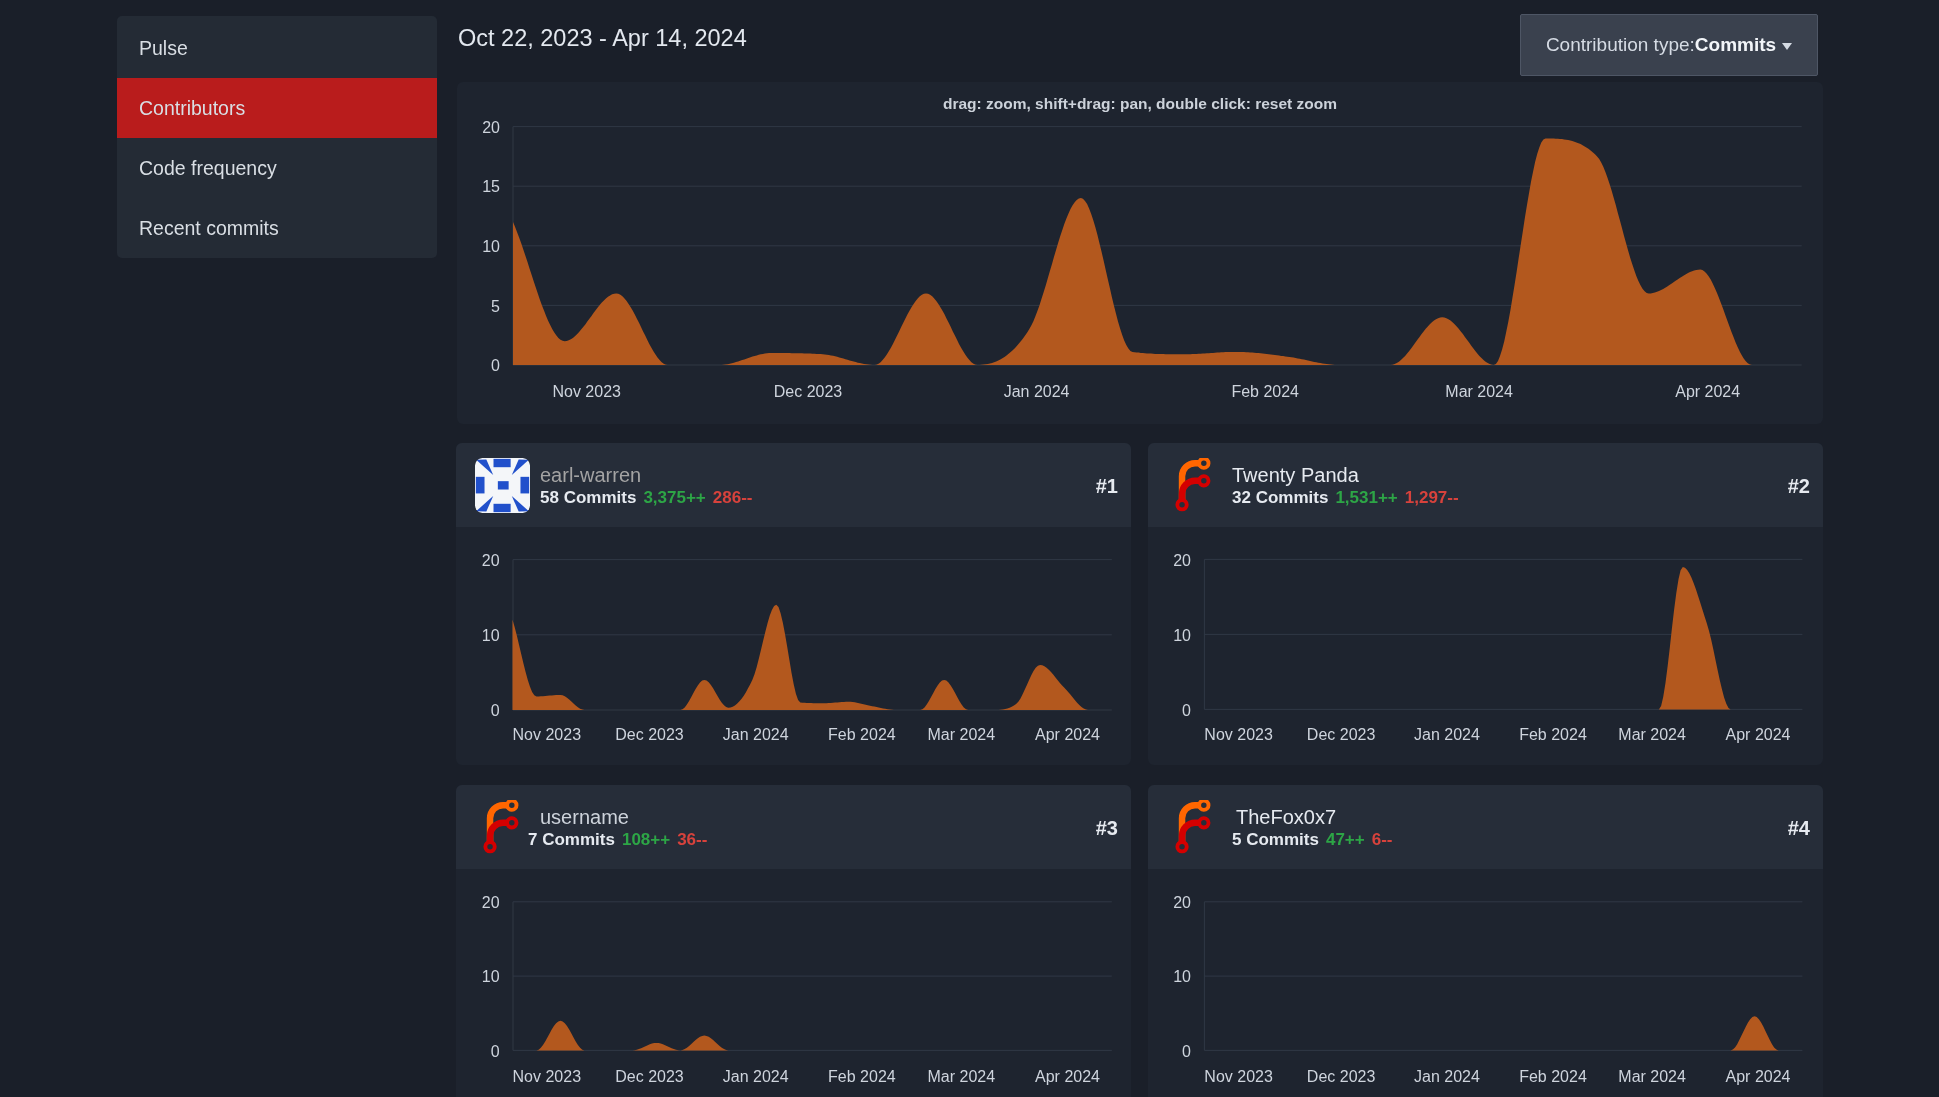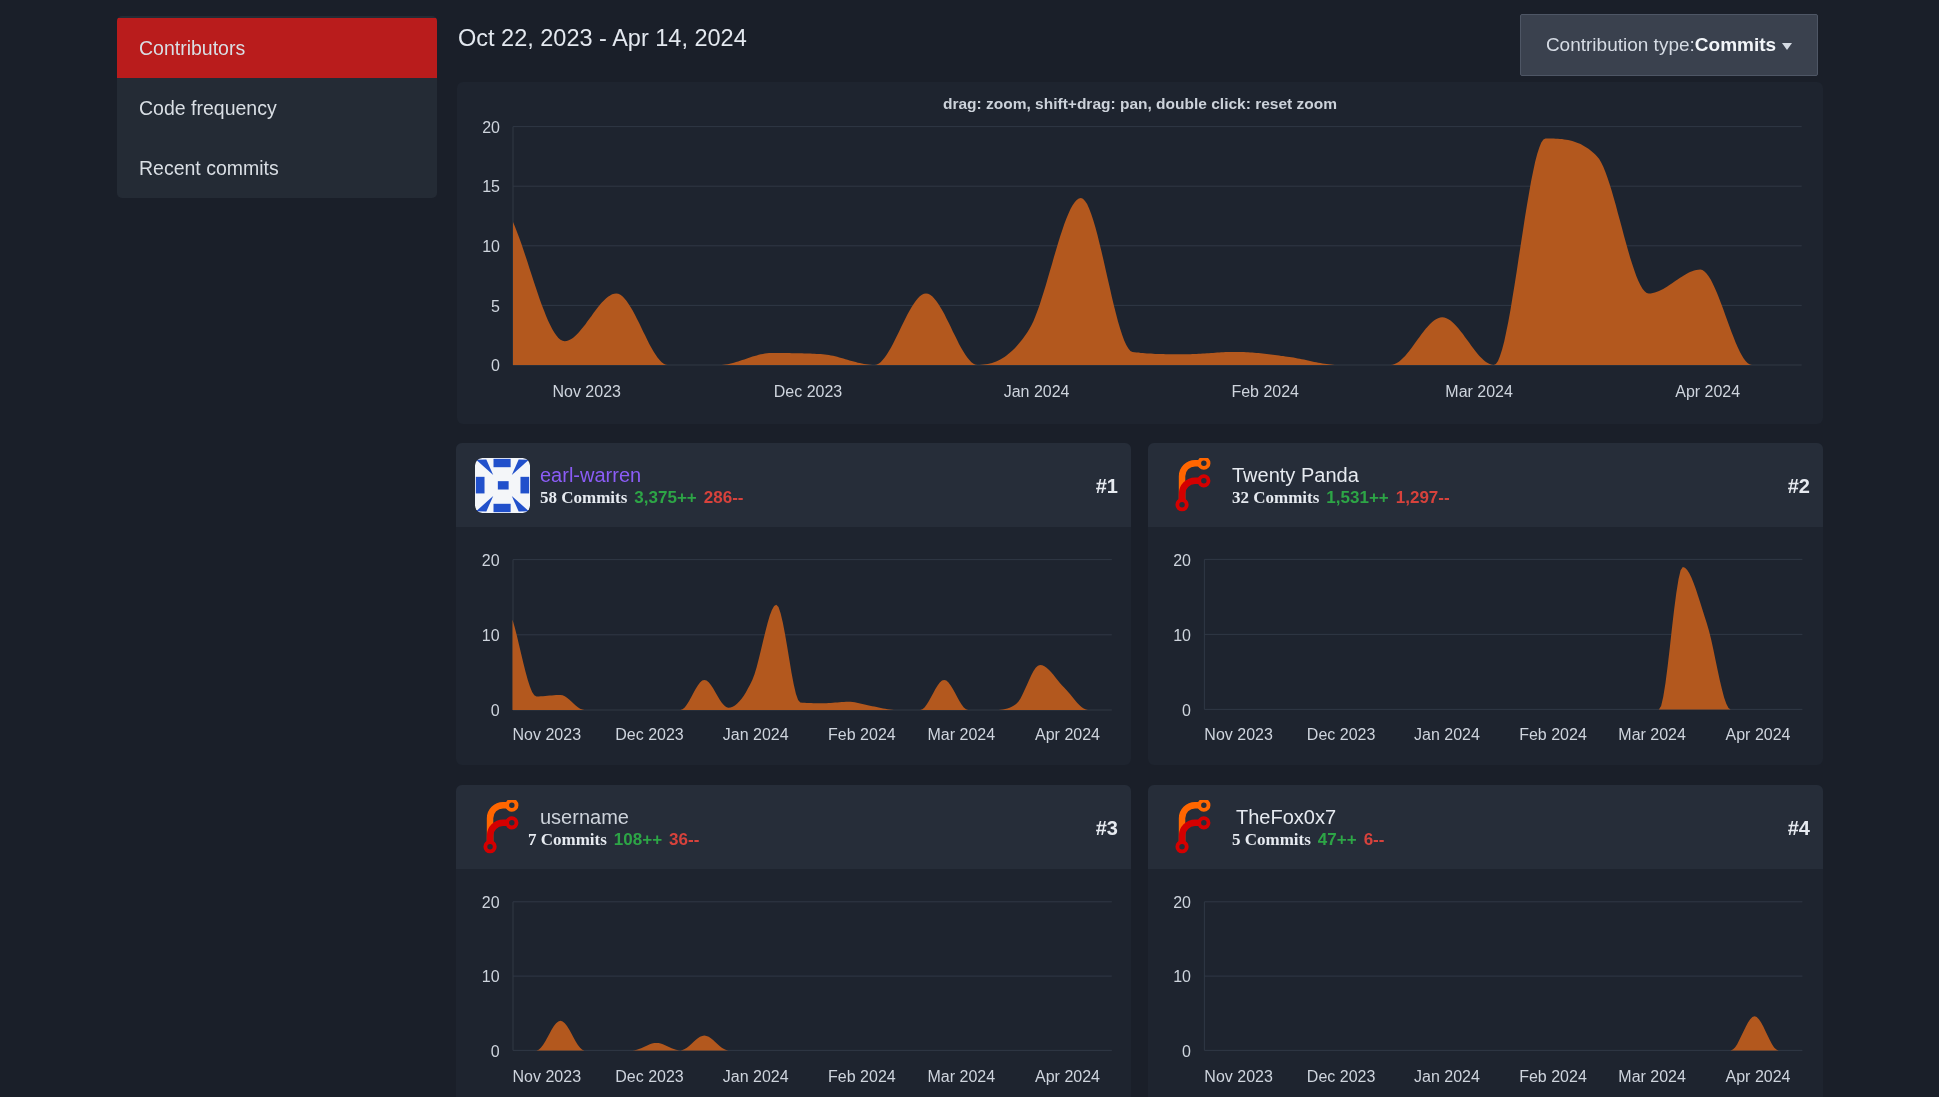--- a/index.html
+++ b/index.html
@@ -9,28 +9,29 @@
 .title { position:absolute; left:458px; top:25px; font-size:23.5px; line-height:27px; color:#e3e8ef; }
 .btn { position:absolute; left:1520px; top:14px; width:298px; height:62px; background:#3a414e; border:1px solid #4e5665; border-radius:2px; color:#d5dbe4; font-size:19px; display:flex; align-items:center; justify-content:center; }
 .btn b { color:#f2f5f9; }
 .caret { display:inline-block; width:0; height:0; border-left:5.5px solid transparent; border-right:5.5px solid transparent; border-top:7px solid #d5dbe4; margin-left:6px; margin-top:2px; }
 .bigcard { position:absolute; left:457px; top:82px; width:1366px; height:342px; background:#1e242f; border-radius:6px; }
 .card { position:absolute; width:675px; height:322px; background:#1e242f; border-radius:6px; overflow:hidden; }
 .chead { height:84px; background:#262d39; }
 .avatar { position:absolute; width:55px; height:55px; }
 .cname { position:absolute; font-size:20px; line-height:23px; }
 .cstats { position:absolute; font-size:17px; line-height:21px; font-weight:bold; }
-.cstats .w { color:#e6eaf0;font-family:Liberation Serif, serif; }
+.cstats .w { color:#e6eaf0; }
 .cstats .g { color:#2da546; margin-left:7px; }
 .cstats .r { color:#d7423c; margin-left:7px; }
 .rank { position:absolute; width:40px; text-align:right; font-size:20px; font-weight:bold; color:#e6eaf0; }
 svg text { font-family:"Liberation Sans", sans-serif; }
 </style></head>
 <body>
 <div class="menu">
+<div class="item">Pulse</div>
 <div class="item sel">Contributors</div>
 <div class="item">Code frequency</div>
 <div class="item">Recent commits</div>
 </div>
 <div class="title">Oct 22, 2023 - Apr 14, 2024</div>
 <div class="btn">Contribution type: <b>Commits</b><span class="caret"></span></div>
 <div class="bigcard"></div>
 <div class="card" style="left:456px;top:443px">
 <div class="chead"></div>
 <div class="avatar" style="left:19px;top:15px">
@@ -42,21 +43,21 @@
 <rect x="0.8" y="17.8" width="8.2" height="15.7"></rect>
 <rect x="43" y="17.8" width="8.2" height="15.7"></rect>
 <rect x="21.6" y="21.9" width="10.2" height="7.9"></rect>
 <polygon points="1.1,1.7 10.7,1.4 17.2,16.1"></polygon>
 <polygon points="50.9,1.7 41.3,1.4 34.8,16.1"></polygon>
 <polygon points="1.1,50.3 10.7,50.6 17.2,35.9"></polygon>
 <polygon points="50.9,50.3 41.3,50.6 34.8,35.9"></polygon>
 </g>
 </svg>
     </div>
-<div class="cname" style="left:84px;top:20.5px;color:#8b5cf6">earl-warren</div>
+<div class="cname" style="left:84px;top:20.5px;color:#a3a3a3">earl-warren</div>
 <div class="cstats" style="left:84px;top:44px"><span class="w">58 Commits</span><span class="g">3,375++</span><span class="r">286--</span></div>
 <div class="rank" style="left:622px;top:32px">#1</div>
 </div>
 <div class="card" style="left:1148px;top:443px">
 <div class="chead"></div>
 <div class="avatar" style="left:19px;top:15px"><svg width="55" height="55" viewBox="0 0 212 212">
 <g fill="none">
 <path d="M58 168V70a50 50 0 0 1 50-50h20" stroke="#f60" stroke-width="25"></path>
 <path d="M58 168v-30a50 50 0 0 1 50-50h20" stroke="#d40000" stroke-width="25"></path>
 <circle cx="142" cy="20" r="18" stroke="#f60" stroke-width="15"></circle>

